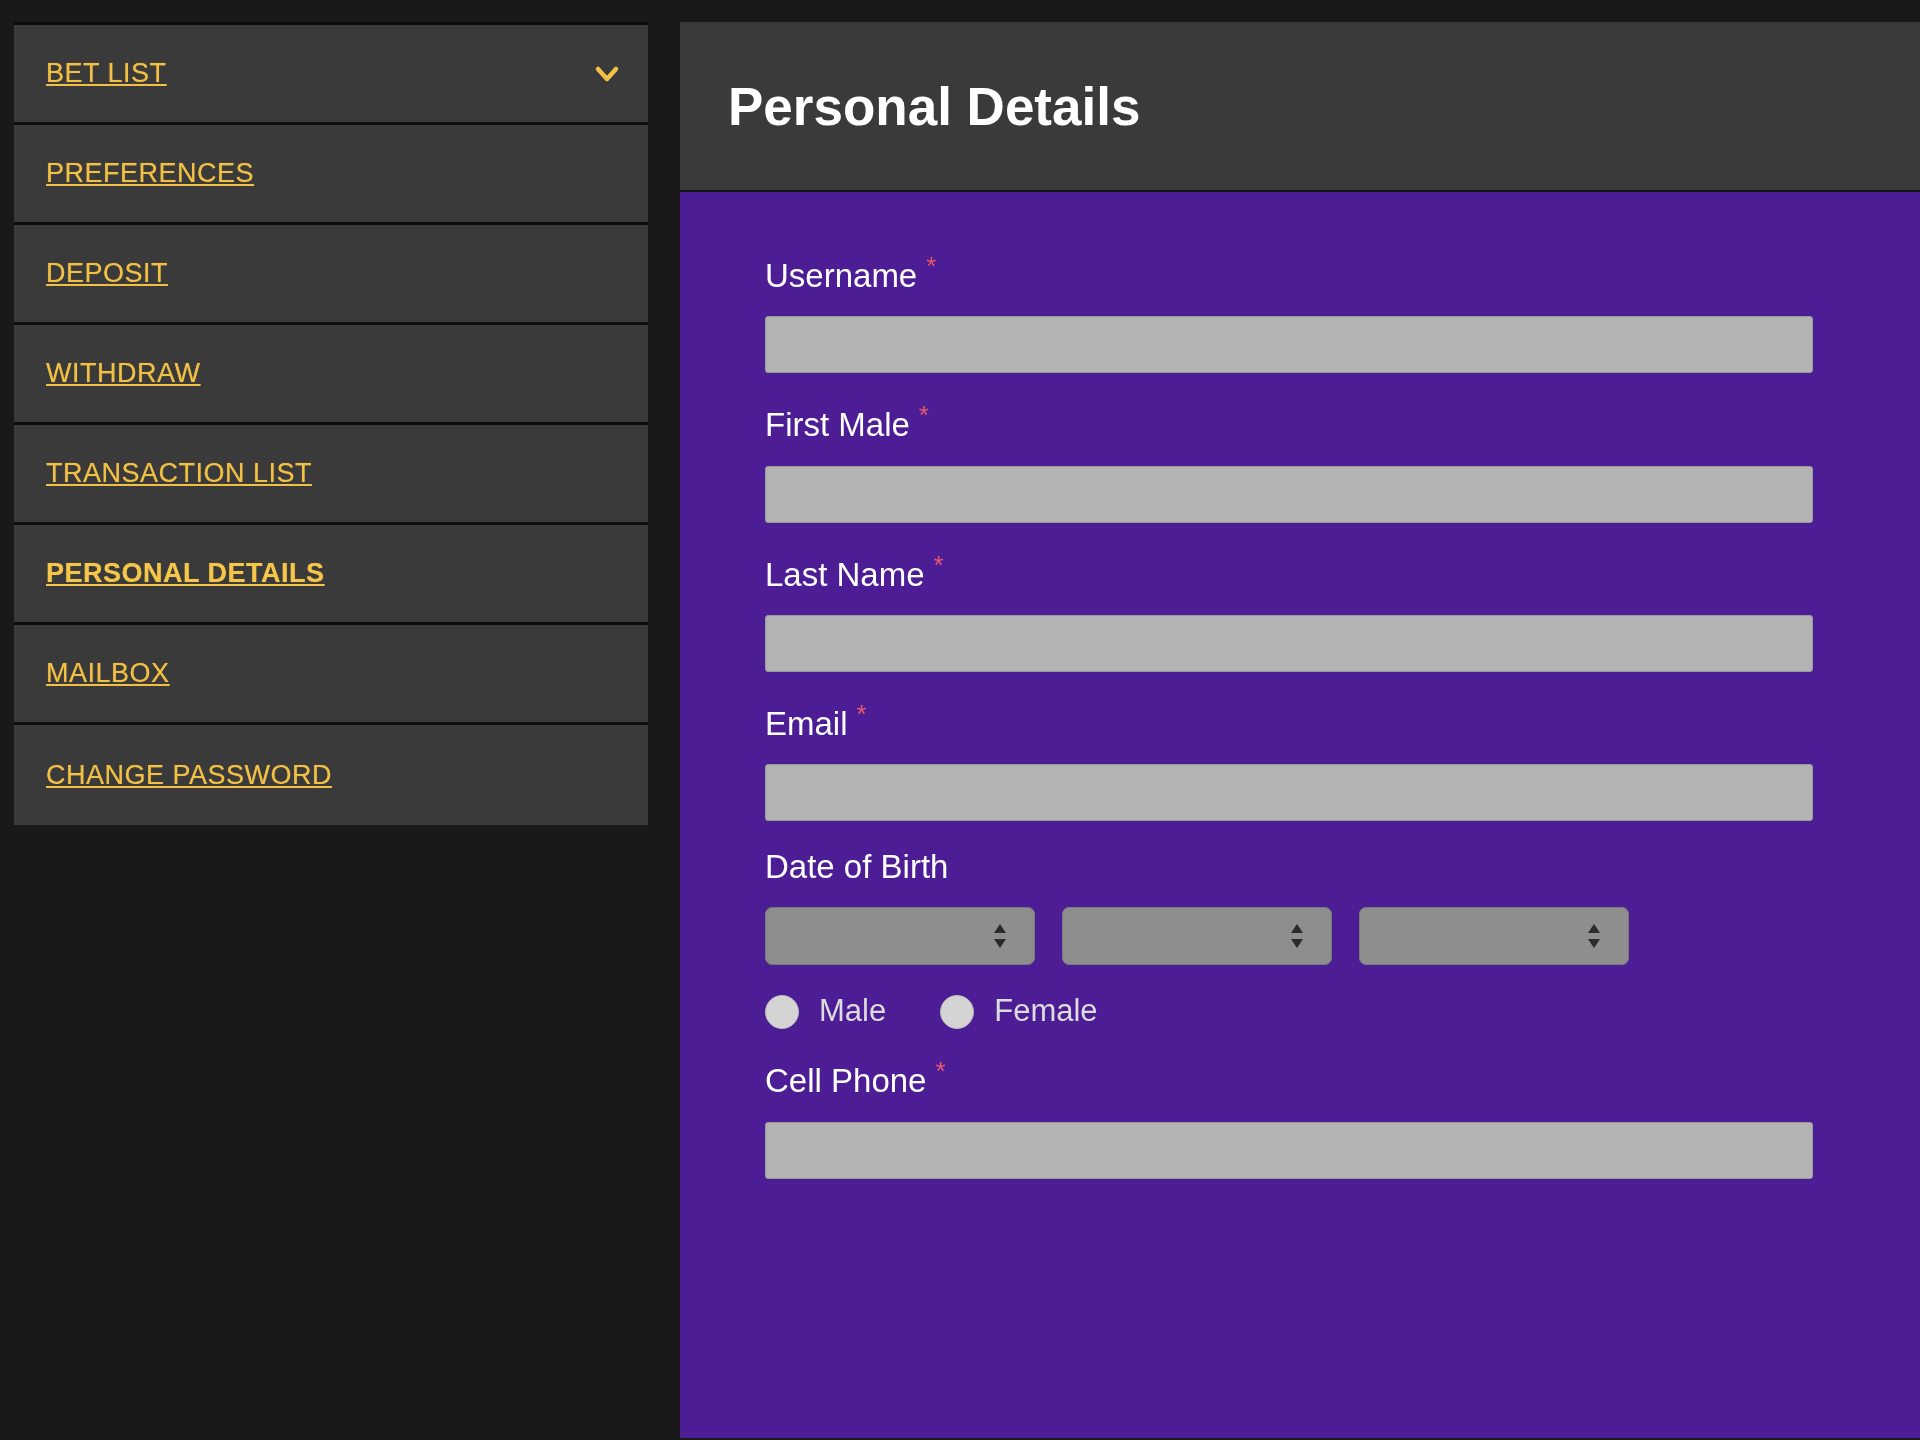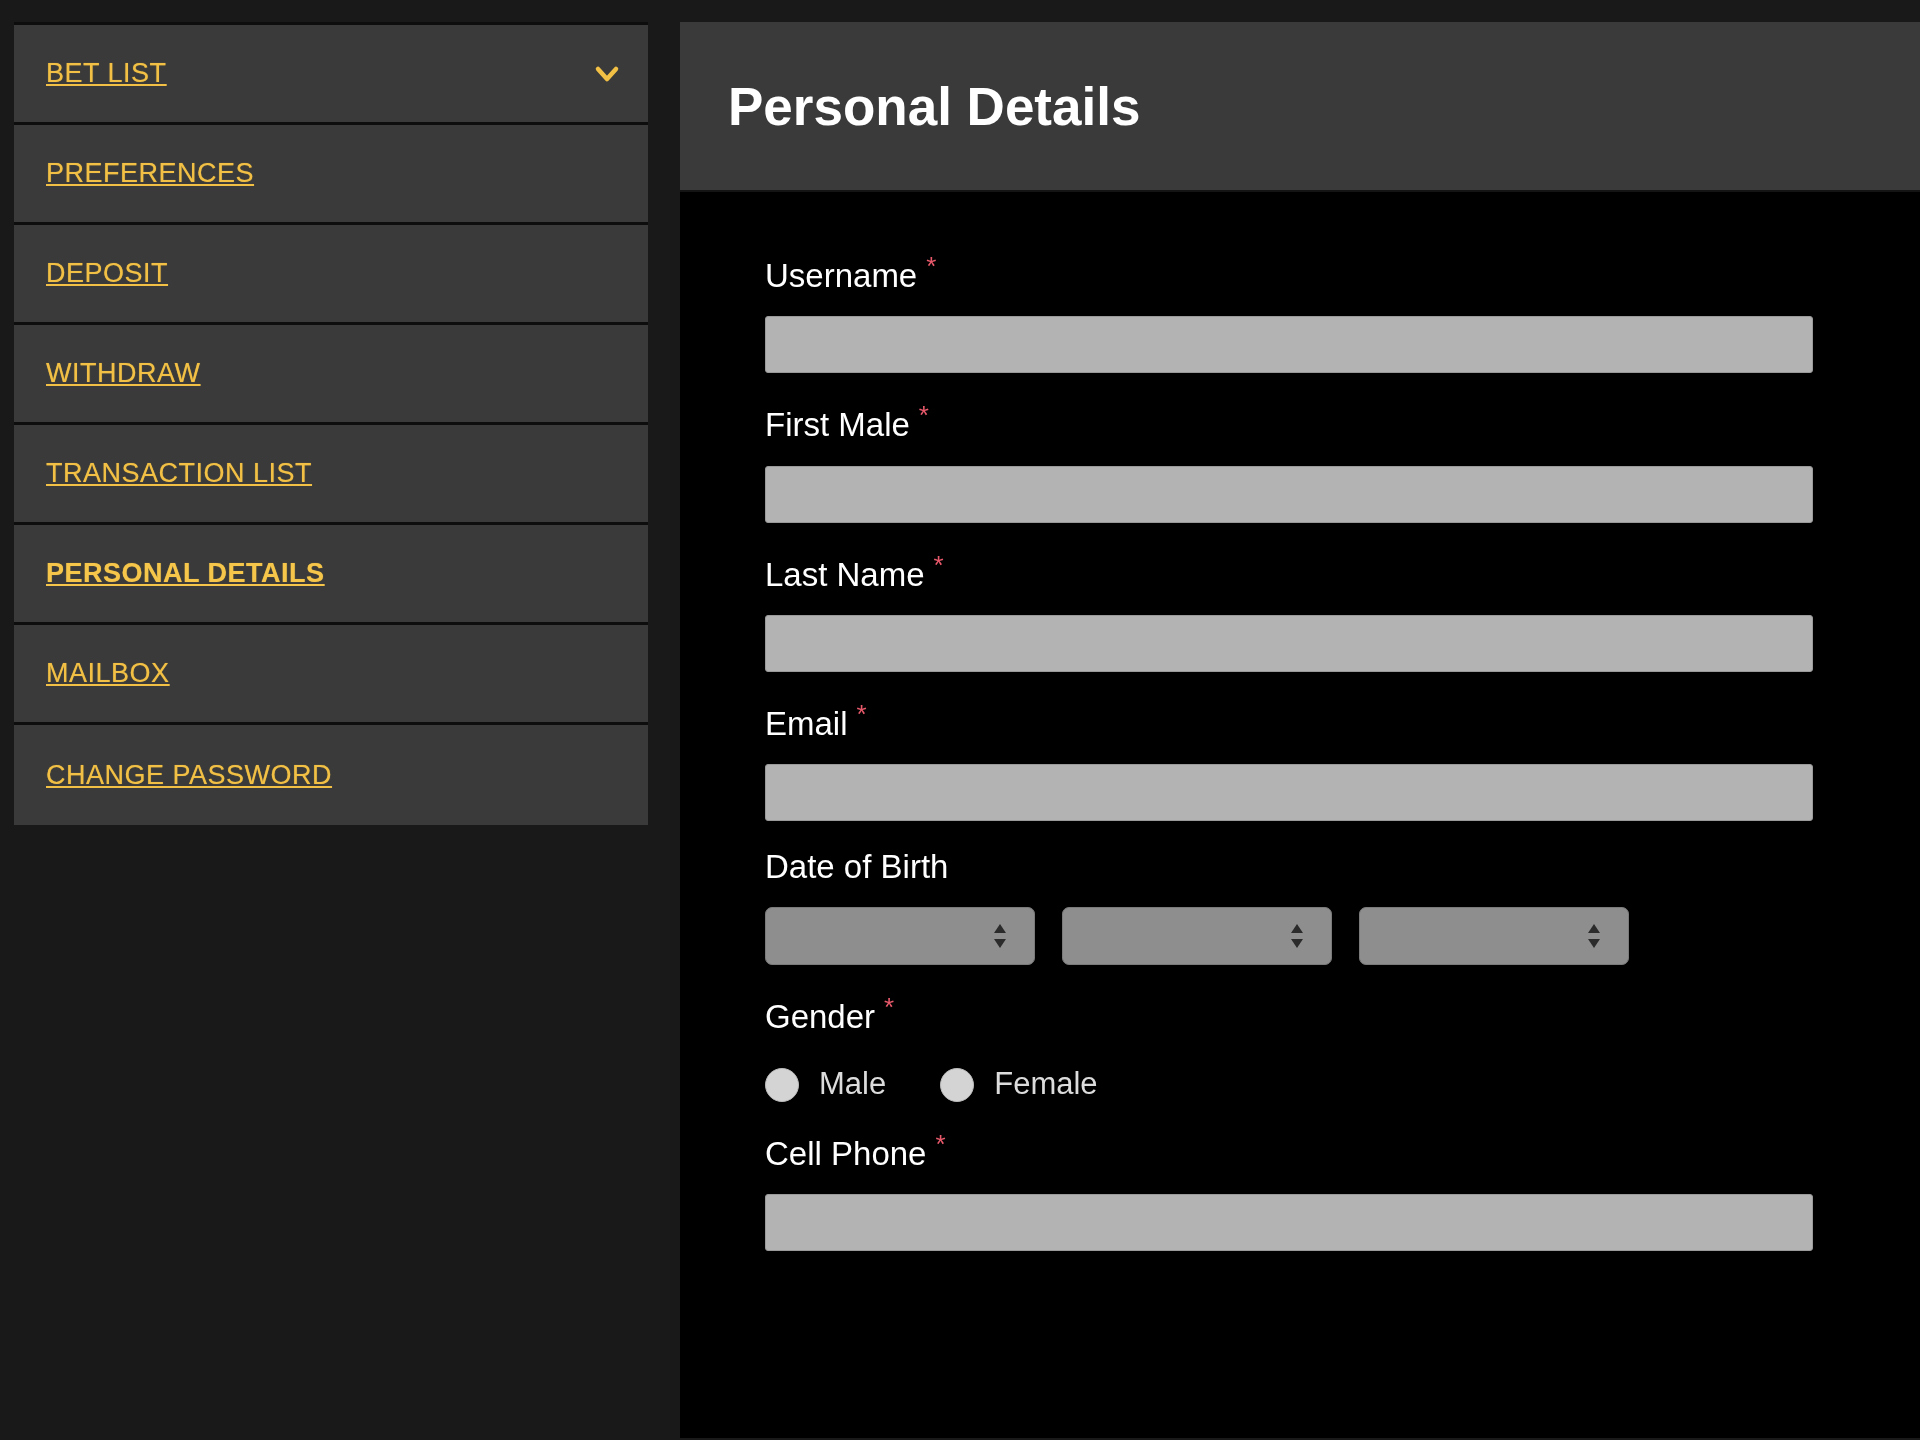--- a/index.html
+++ b/index.html
@@ -76,21 +76,21 @@
     border-bottom: 2px solid #141414;
   }
   #page-title {
     color: #ffffff;
     font-size: 53px;
     font-weight: 700;
     letter-spacing: 0px;
     line-height: 1;
   }
   #main-body {
-    background: #000000;
+    background: #4c1d95;
     padding: 60px 79px 0 85px;
     box-sizing: border-box;
     height: calc(1440px - 22px - 172px);
     overflow: hidden;
   }
 
   .field-group {
     margin-bottom: 28px;
   }
   .field-label {
@@ -285,23 +285,20 @@
             <svg width="16" height="28" viewBox="0 0 16 28">
               <path d="M8 2 L14 11 L2 11 Z" fill="#2b2b2b"></path>
               <path d="M8 26 L14 17 L2 17 Z" fill="#2b2b2b"></path>
             </svg>
           </span>
         </div>
       </div>
     </div>
 
     <div class="field-group gender-group">
-      <label class="field-label">
-        <span>Gender</span><span class="req">*</span>
-      </label>
       <div class="radio-row">
         <div class="radio-wrap">
           <span class="radio-dot"></span>
           <span class="radio-text">Male</span>
         </div>
         <div class="radio-wrap">
           <span class="radio-dot"></span>
           <span class="radio-text">Female</span>
         </div>
       </div>

